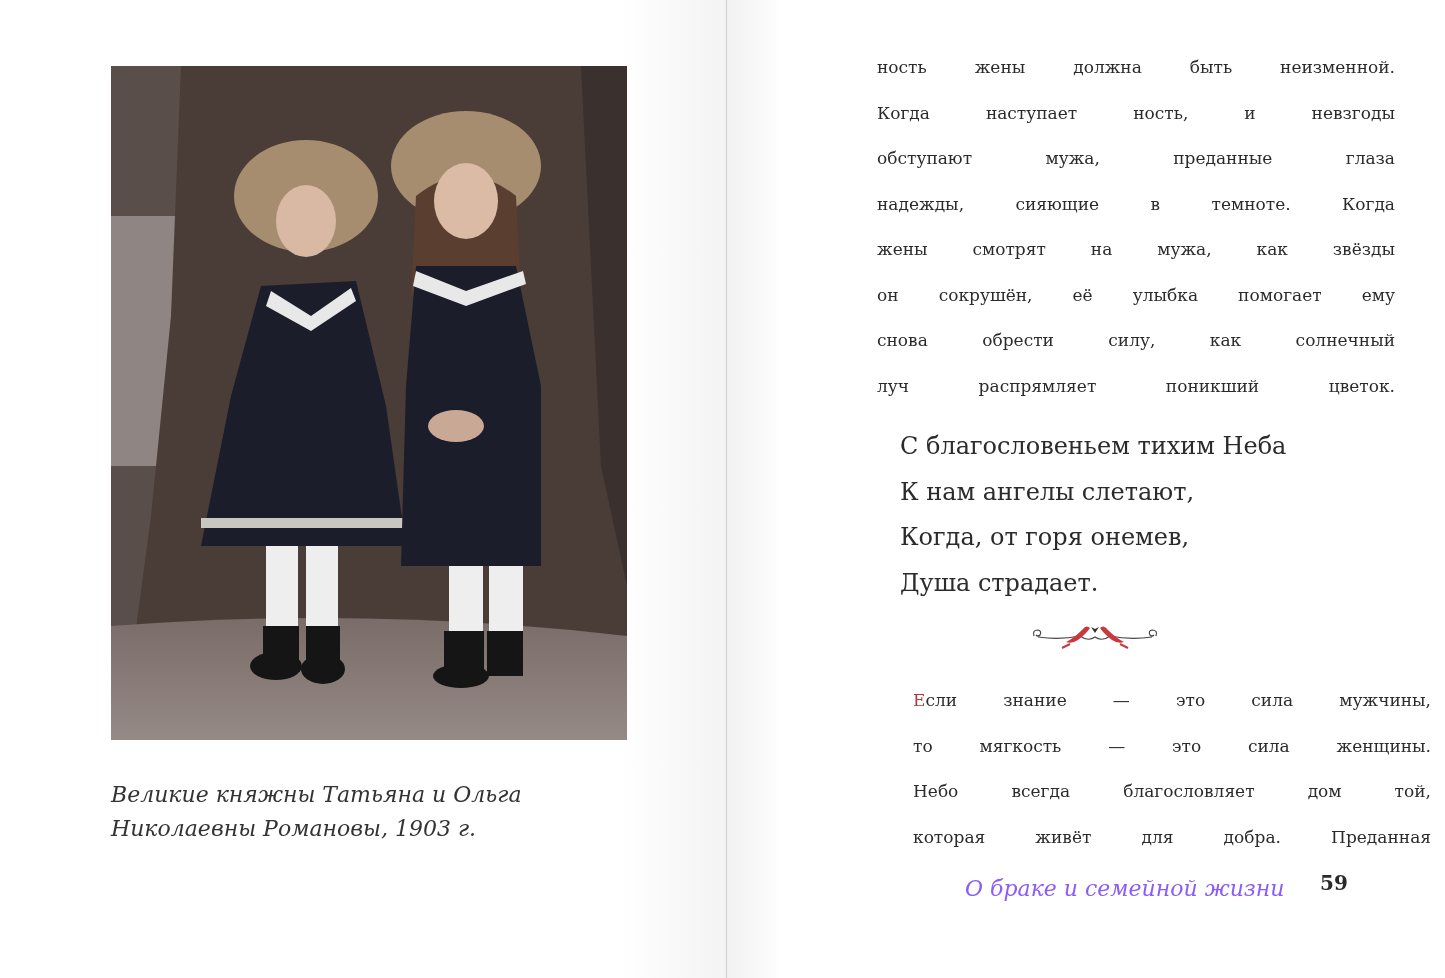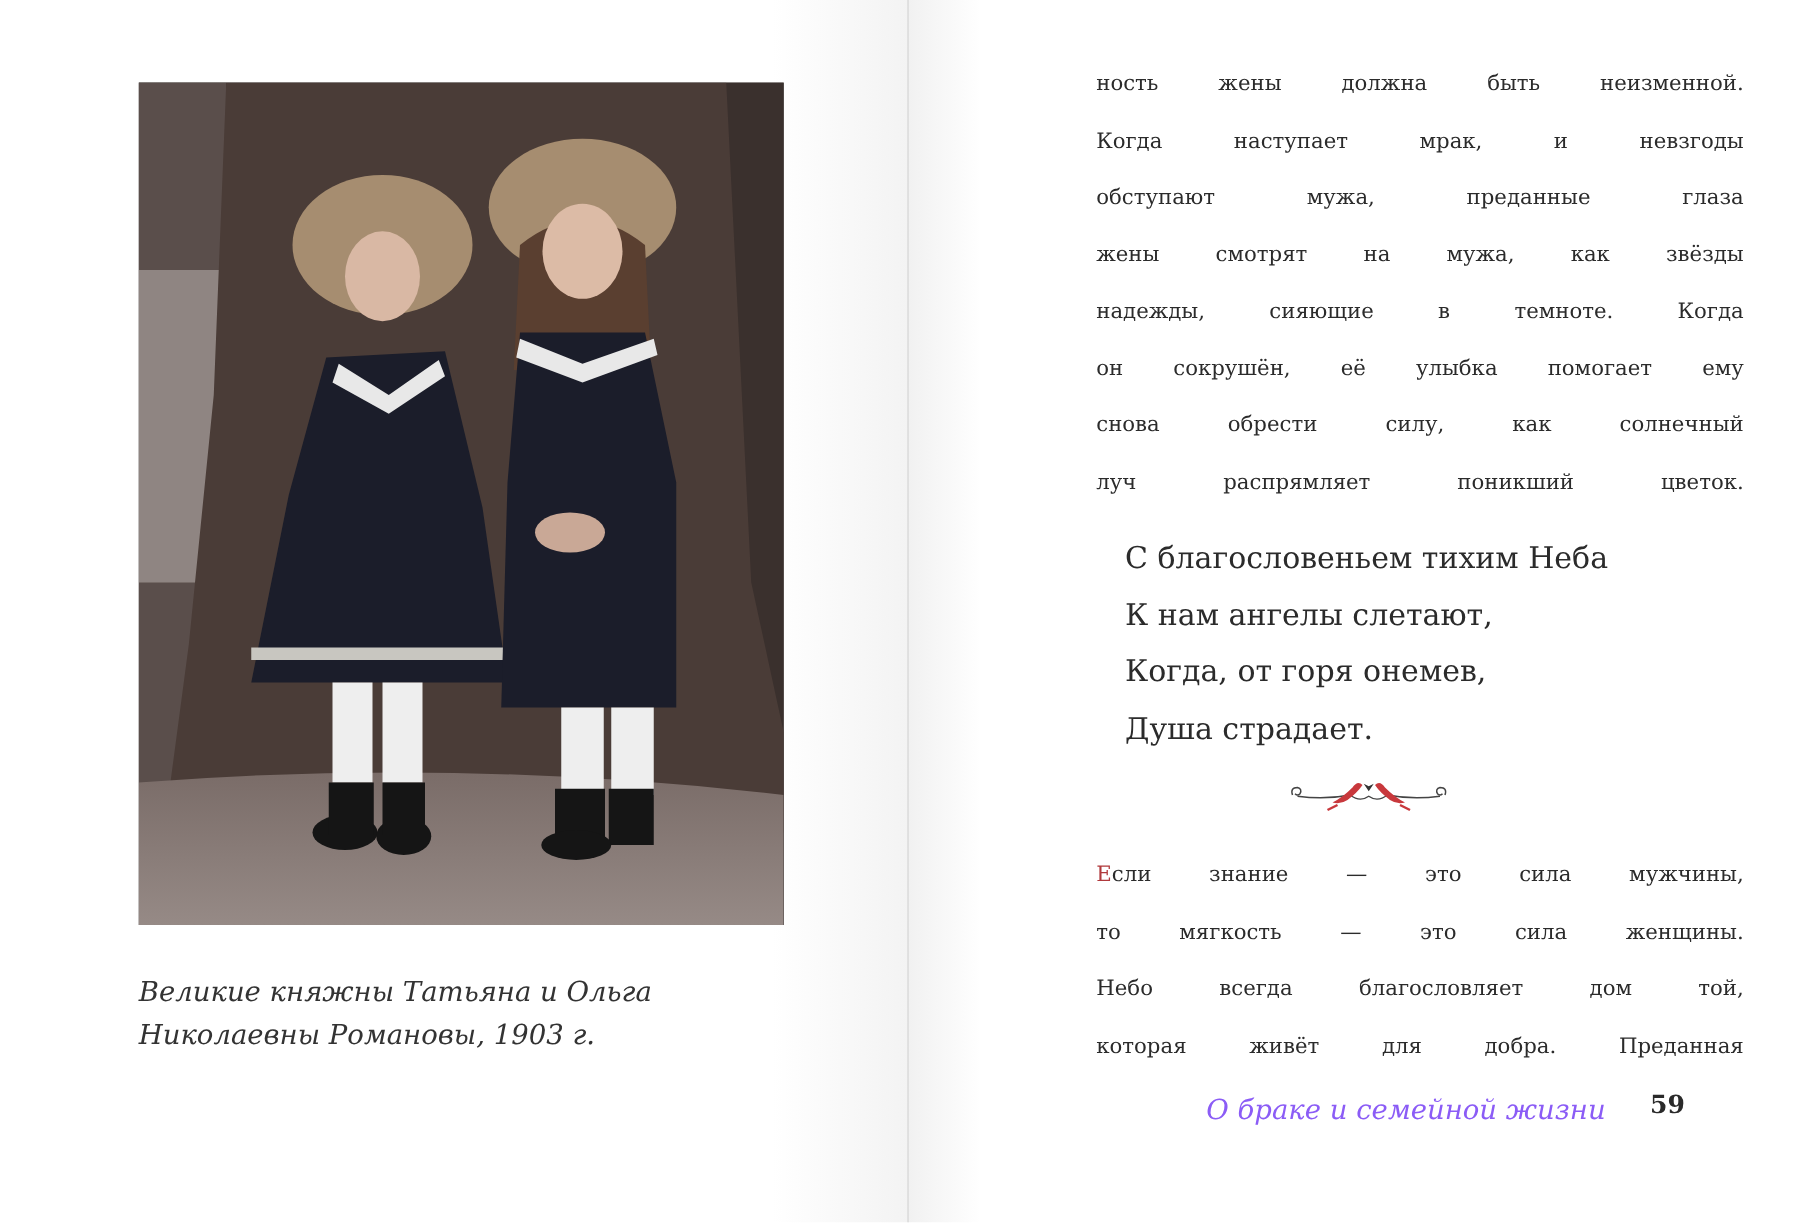--- a/index.html
+++ b/index.html
@@ -31,21 +31,21 @@
   }
 
   
   .prose {
     position:absolute; left:877px; width:518px;
     font-size:17px; line-height:45.5px; color:#2b2b2b;
     text-align:justify; text-align-last:justify;
   }
   .prose .line { display:block; white-space:nowrap; text-align-last:justify; }
   .prose-1 { top:45px; }
-  .prose-2 { top:678px; }
+  .prose-2 { top:678px;margin-left:36px; }
   .dropcap { color:#b0393c; }
 
   .poem {
     position:absolute; left:872px; top:424px;
     font-size:24px; line-height:45.5px; color:#2b2b2b;margin-left:28px;
   }
   .poem .line { display:block; white-space:nowrap; }
 
   .ornament { position:absolute; left:1030px; top:618px; width:130px; height:34px; }
 
@@ -110,24 +110,24 @@
     <div>Николаевны Романовы, 1903 г.</div>
   </div>
 </div>
 
 <div class="spine"></div>
 
 <div class="page page-right"></div>
 
 <div class="prose prose-1">
   <span class="line">ность жены должна быть неизменной.</span>
-  <span class="line">Когда наступает мрак, и невзгоды</span>
+  <span class="line">Когда наступает ность, и невзгоды</span>
   <span class="line">обступают мужа, преданные глаза</span>
+  <span class="line">надежды, сияющие в темноте. Когда</span>
   <span class="line">жены смотрят на мужа, как звёзды</span>
-  <span class="line">надежды, сияющие в темноте. Когда</span>
   <span class="line">он сокрушён, её улыбка помогает ему</span>
   <span class="line">снова обрести силу, как солнечный</span>
   <span class="line">луч распрямляет поникший цветок.</span>
 </div>
 
 <div class="poem">
   <span class="line">С благословеньем тихим Неба</span>
   <span class="line">К нам ангелы слетают,</span>
   <span class="line">Когда, от горя онемев,</span>
   <span class="line">Душа страдает.</span>

